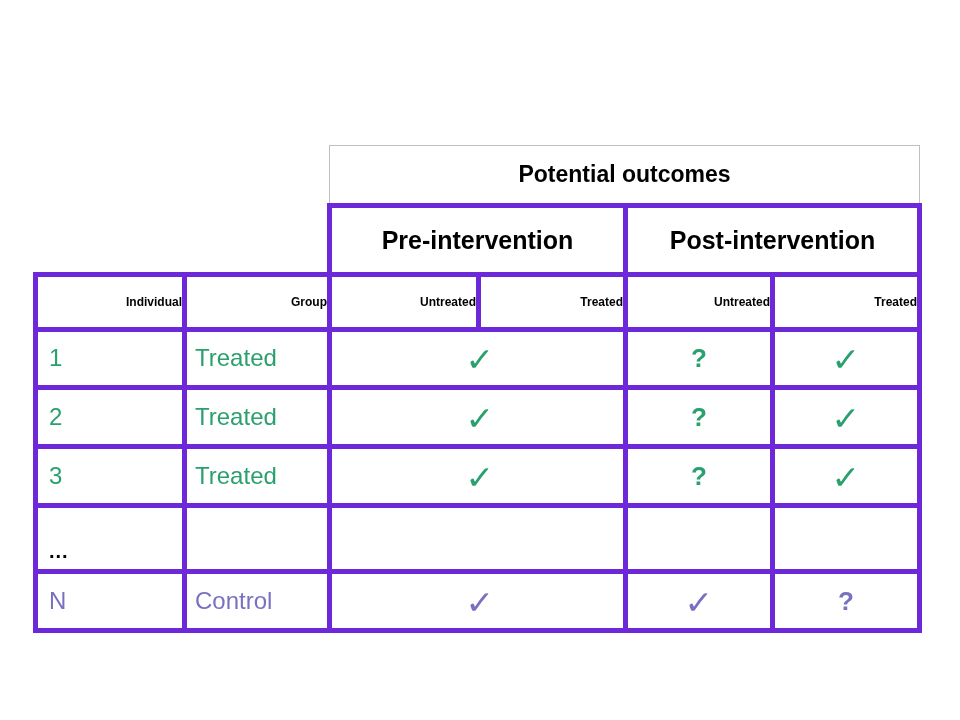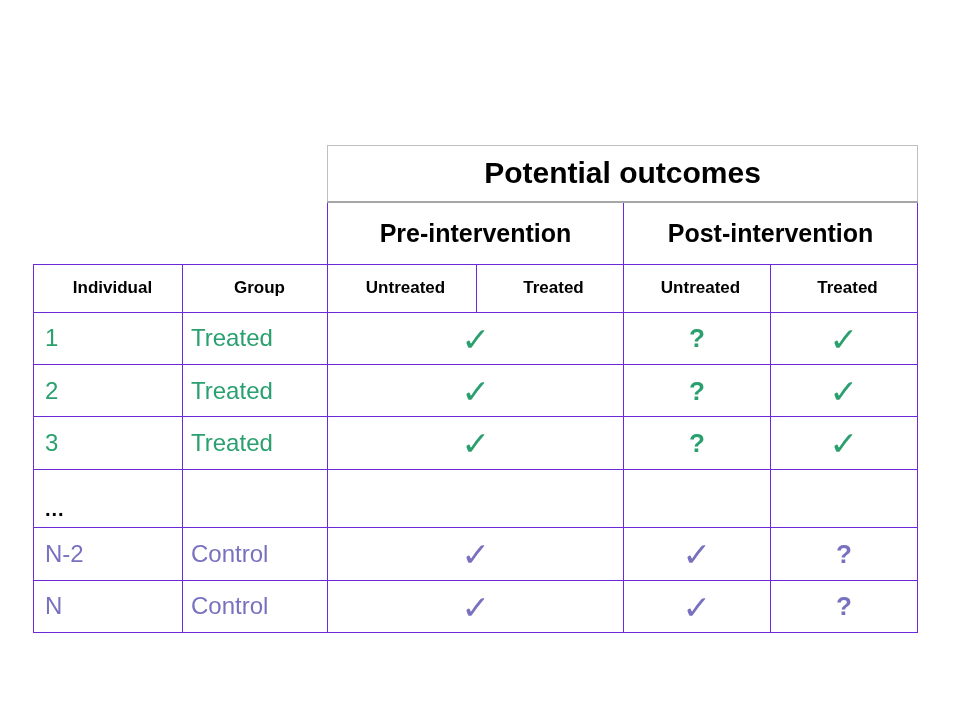--- a/index.html
+++ b/index.html
@@ -34,52 +34,52 @@
     height: 488px;
     border-collapse: collapse;
     table-layout: fixed;
     background: #ffffff;
   }
   .po-table td, .po-table th {
     padding: 0;
     margin: 0;
     vertical-align: middle;
     font-weight: normal;
-    border: 1px solid #6d28d9;
+    border: 5px solid #6d28d9;
     background: #ffffff;
   }
   
   .spacer {
     border: none !important;
     background: transparent !important;
   }
 
   
   .hdr-top td.group-head {
     text-align: center;
     font-weight: bold;
-    font-size: 30px;
+    font-size: 23px;
     color: #000000;
     height: 51px;
     border-bottom: 2px solid #a6a6a6;
     border-top: 1px solid #bfbfbf;
     border-left: 1px solid #bfbfbf;
     border-right: 1px solid #bfbfbf;
   }
   .hdr-mid td.phase-head {
     text-align: center;
     font-weight: bold;
     font-size: 25px;
     color: #000000;
     height: 57px;
   }
   .hdr-cols td {
-    text-align: center;
-    font-weight: bold;
-    font-size: 17px;
+    text-align: right;
+    font-weight: bold;
+    font-size: 12px;
     color: #000000;
     height: 44px;
     padding-left: 7px;
   }
   .hdr-cols td.corner-head {
     padding-left: 9px;
   }
 
   
   tr.data-row td {
@@ -220,33 +220,20 @@
       </tr>
 
       <tr class="data-row">
         <td class="ellipsis-cell">...</td>
         <td class="group-cell"></td>
         <td class="pre-merged" colspan="2"></td>
         <td class="mark-cell"></td>
         <td class="mark-cell"></td>
       </tr>
 
-      <tr class="data-row">
-        <td class="id-cell control">N-2</td>
-        <td class="group-cell control">Control</td>
-        <td class="pre-merged" colspan="2">
-          <span class="pre-inner"><span class="mark check control">✓</span></span>
-        </td>
-        <td class="mark-cell">
-          <span class="mark check control">✓</span>
-        </td>
-        <td class="mark-cell">
-          <span class="mark qmark control">?</span>
-        </td>
-      </tr>
 
 
       <tr class="data-row">
         <td class="id-cell control">N</td>
         <td class="group-cell control">Control</td>
         <td class="pre-merged" colspan="2">
           <span class="pre-inner"><span class="mark check control">✓</span></span>
         </td>
         <td class="mark-cell">
           <span class="mark check control">✓</span>

